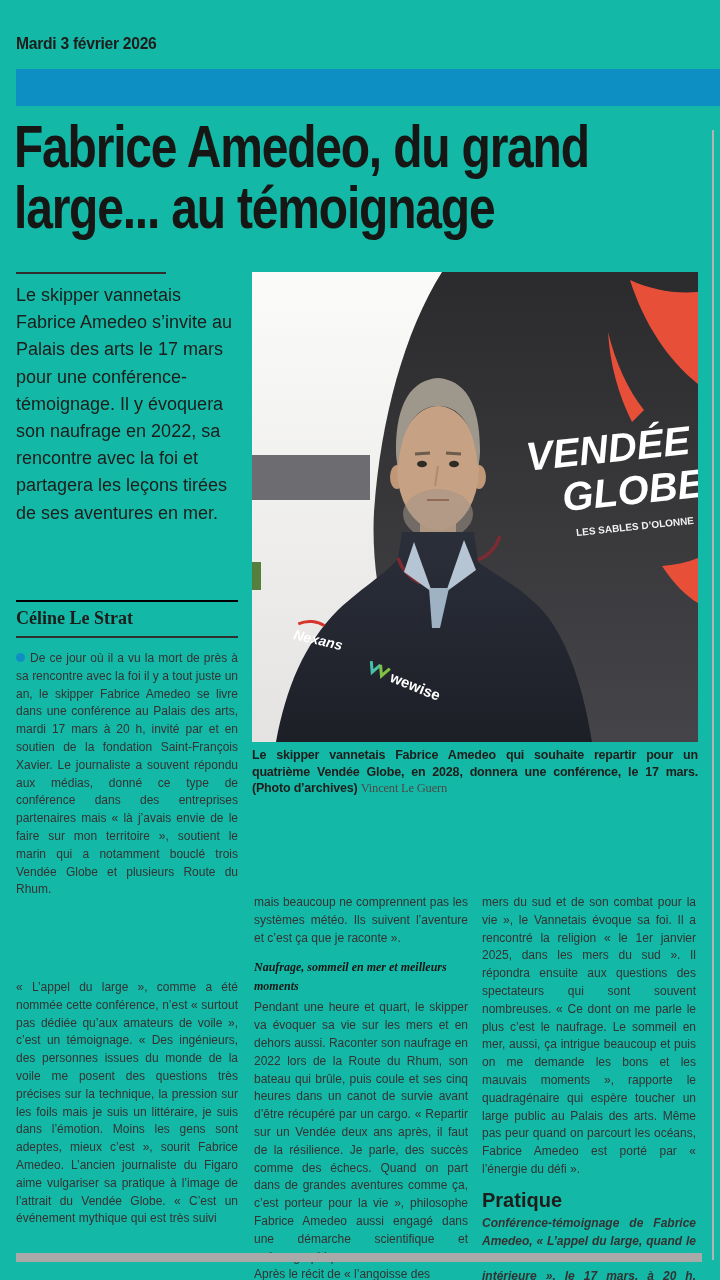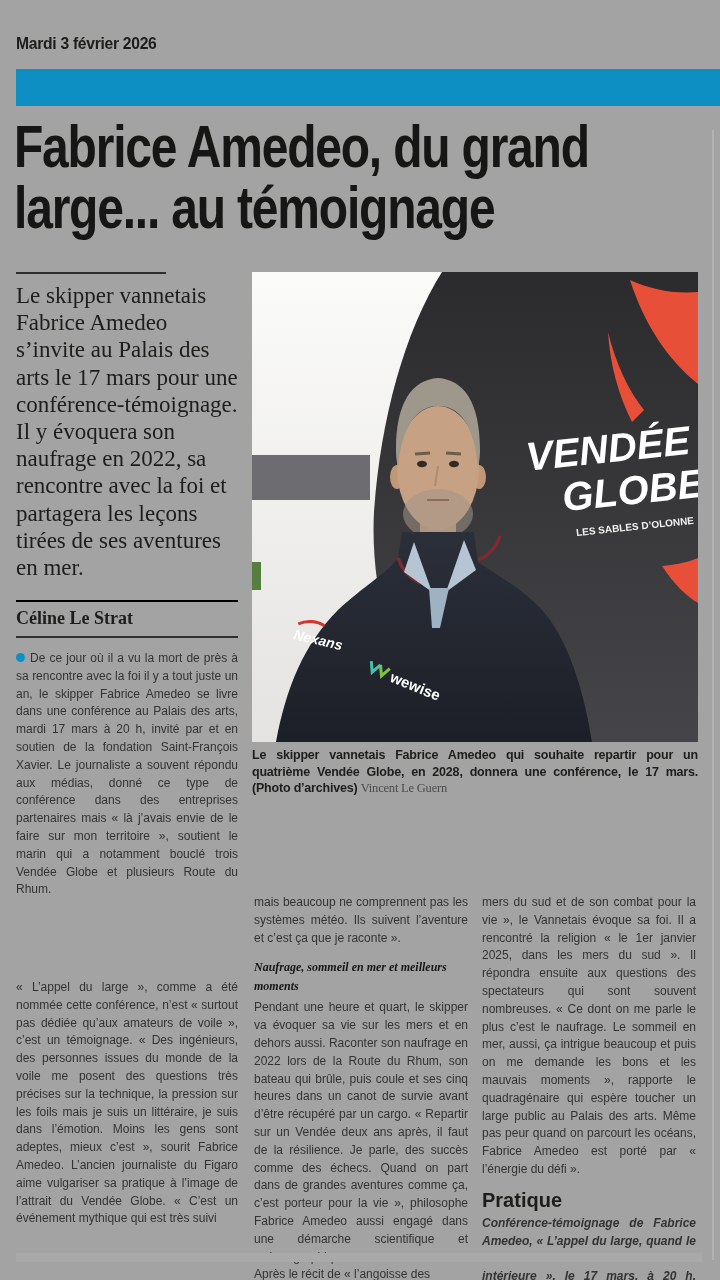--- a/index.html
+++ b/index.html
@@ -1,28 +1,28 @@
 <!DOCTYPE html>
 <html><head>
 <meta charset="utf-8">
 <style>
   html,body{margin:0;padding:0;background:#fff;}
-  .page{position:relative;width:720px;height:1280px;background:#a3a3a3;overflow:hidden;
+  .page{position:relative;width:720px;height:1280px;background:#14b8a6;overflow:hidden;
         font-family:"Liberation Sans",sans-serif;color:#1d1d1b;}
   .date{position:absolute;left:16px;top:34px;font-size:17px;font-weight:bold;
         letter-spacing:-0.3px;transform:scaleX(.92);transform-origin:0 0;color:#1d1d1b;}
   .blue-bar{position:absolute;left:16px;top:69px;width:704px;height:37px;background:#0e8fc4;}
   .headline{position:absolute;left:14px;top:116px;width:880px;
         font-weight:bold;font-size:60px;line-height:61px;letter-spacing:-1.5px;
         transform:scaleX(.8);transform-origin:0 0;color:#161614;}
   .right-rule{position:absolute;left:712px;top:130px;width:2px;height:1130px;background:#b3b3b3;}
 
   .standfirst-rule{position:absolute;left:16px;top:272px;width:150px;height:2px;background:#2e2e2c;}
   .standfirst{position:absolute;left:16px;top:282px;width:226px;
-        font-family:Liberation Serif, serif;font-size:23px;line-height:27.2px;color:#1d1d1b;}
+        font-family:Liberation Sans, sans-serif;font-size:18px;line-height:27.2px;color:#1d1d1b;}
   .byline{position:absolute;left:16px;top:600px;width:222px;
         border-top:2px solid #000000;border-bottom:2px solid #2f2f2d;padding:6px 0 7px 0;
         font-family:"Liberation Serif",serif;font-weight:bold;font-size:18px;}
   .body-text{font-size:12px;line-height:17.8px;color:#333;text-align:justify;margin:0;}
   .lead{position:absolute;left:16px;top:650px;width:222px;height:288px;overflow:hidden;}
   .bullet{display:inline-block;width:9px;height:9px;border-radius:50%;background:#0e8fc4;margin-right:5px;}
   .subhead{font-family:"Liberation Serif",serif;font-weight:bold;font-style:italic;
         font-size:12px;line-height:19px;color:#161614;margin:0;}
   .subhead1{position:absolute;left:16px;top:938px;width:222px;}
   .para1{position:absolute;left:16px;top:979px;width:222px;height:270px;overflow:hidden;}

